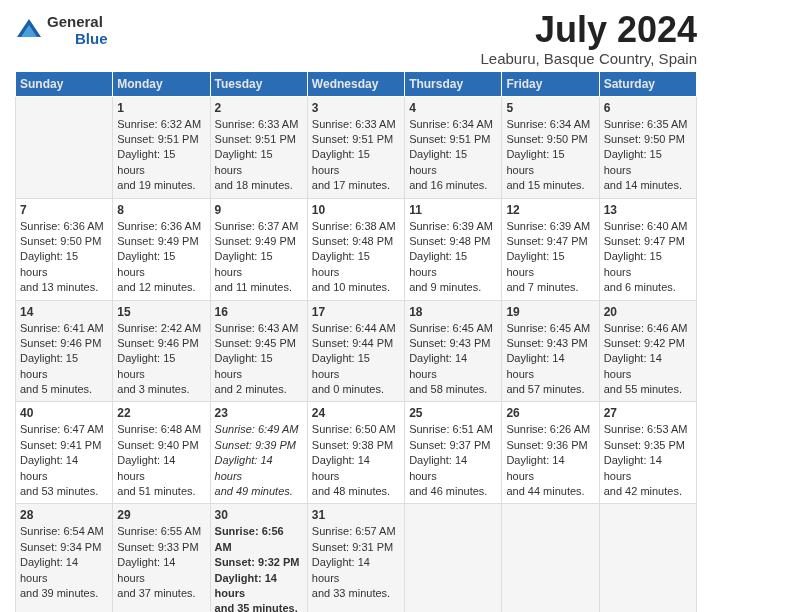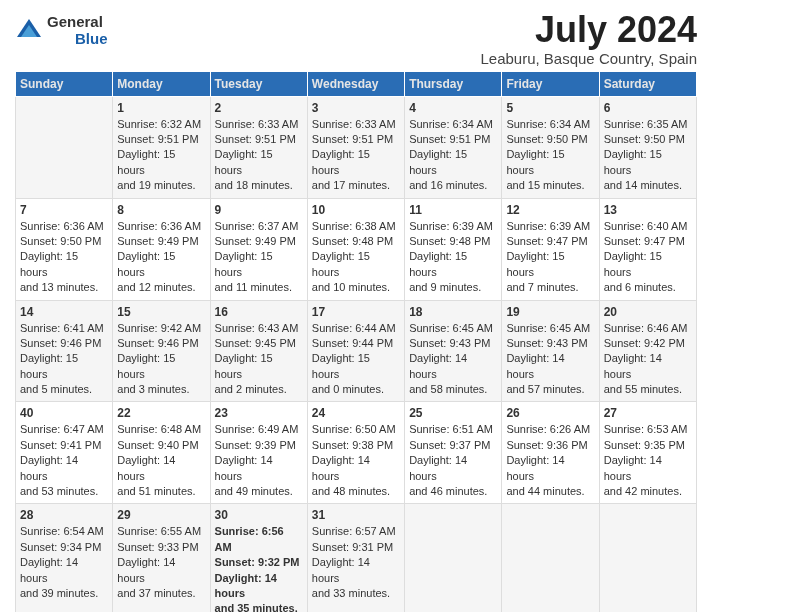--- a/index.html
+++ b/index.html
@@ -232,21 +232,21 @@
         <tr>
           <td>
             <span class="day-number">14</span>
             <div class="cell-text" style="white-space: pre-line;">Sunrise: 6:41 AM
 Sunset: 9:46 PM
 Daylight: 15 hours
 and 5 minutes.</div>
           </td>
           <td>
             <span class="day-number">15</span>
-            <div class="cell-text" style="white-space: pre-line;">Sunrise: 9:42 AM
+            <div class="cell-text" style="white-space: pre-line;">Sunrise: 2:42 AM
 Sunset: 9:46 PM
 Daylight: 15 hours
 and 3 minutes.</div>
           </td>
           <td>
             <span class="day-number">16</span>
             <div class="cell-text" style="white-space: pre-line;">Sunrise: 6:43 AM
 Sunset: 9:45 PM
 Daylight: 15 hours
 and 2 minutes.</div>
@@ -290,21 +290,21 @@
           </td>
           <td>
             <span class="day-number">22</span>
             <div class="cell-text" style="white-space: pre-line;">Sunrise: 6:48 AM
 Sunset: 9:40 PM
 Daylight: 14 hours
 and 51 minutes.</div>
           </td>
           <td>
             <span class="day-number">23</span>
-            <div class="cell-text" style="white-space: pre-line;">Sunrise: 6:49 AM
+            <div class="cell-text" style="white-space: pre-line; font-style: italic;">Sunrise: 6:49 AM
 Sunset: 9:39 PM
 Daylight: 14 hours
 and 49 minutes.</div>
           </td>
           <td>
             <span class="day-number">24</span>
             <div class="cell-text" style="white-space: pre-line;">Sunrise: 6:50 AM
 Sunset: 9:38 PM
 Daylight: 14 hours
 and 48 minutes.</div>

